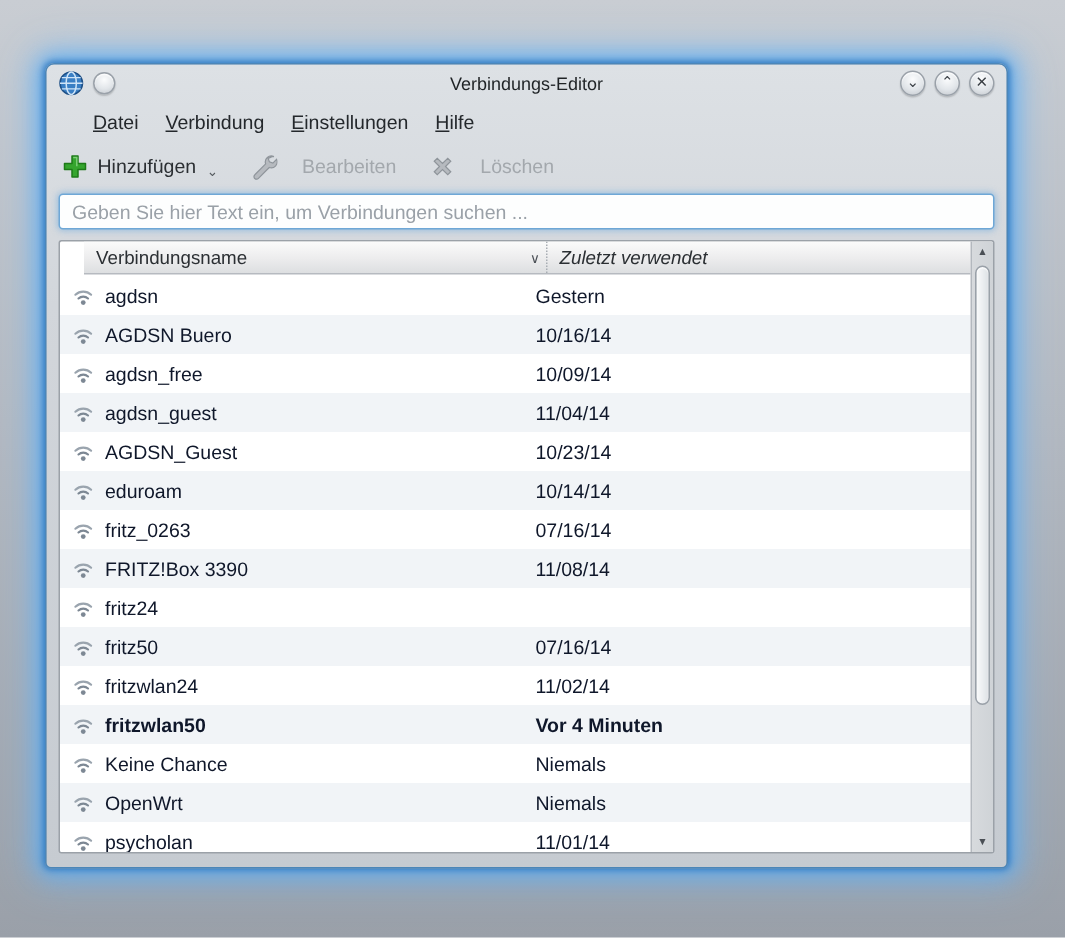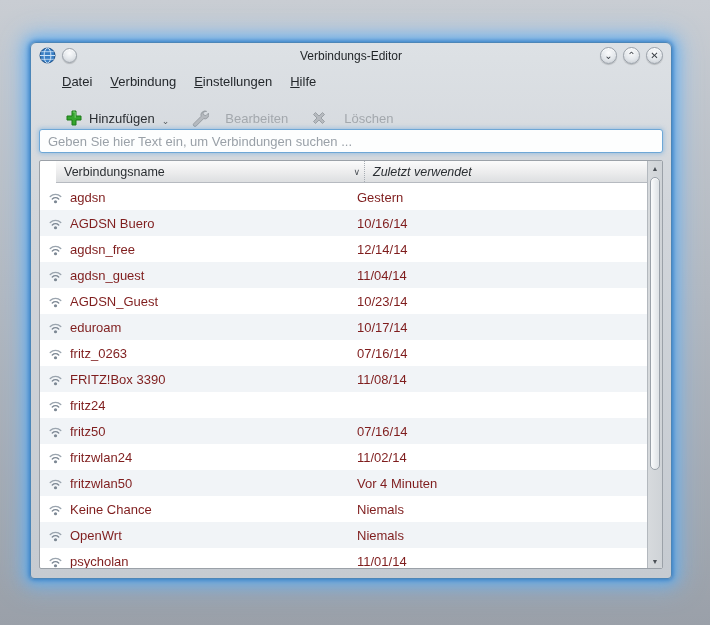--- a/index.html
+++ b/index.html
@@ -71,25 +71,24 @@
     display: inline-block;
     padding: 3px 9px;
     border-radius: 3px;
   }
   .menu-item::first-letter { text-decoration: underline; }
 
   
   .toolbar {
     height: 33px;
     display: flex;
-    align-items: flex-end;
+    align-items: center;
     padding: 0 10px;
     gap: 22px;
     font-size: 13px;
-    margin-left: 24px;
   }
   .tool-btn {
     display: flex;
     align-items: center;
     gap: 6px;
     color: #2b2f33;
   }
   .tool-btn.disabled { color: #a3a8ad; gap: 16px; }
   .tool-icon { width: 18px; height: 18px; display: block; }
   .dd-arrow { font-size: 9px; color: #555a5f; margin-left: 1px; margin-top: 6px; }
@@ -149,33 +148,33 @@
     border-left: 1px dotted #a8adb3;
     font-style: italic;
   }
 
   .rows { position: absolute; top: 23px; left: 0; right: 15px; bottom: 0; }
   .row {
     height: 26px;
     display: flex;
     align-items: center;
     font-size: 13px;
-    color: #7f1d1d;
+    color: #0f172a;
   }
   .row:nth-child(even) { background: #f1f4f7; }
   .row-iconwrap {
     width: 30px;
     display: flex;
     justify-content: center;
     flex: 0 0 30px;
   }
   .wifi-icon { width: 15px; height: 15px; display: block; }
   .row-name { width: 278px; flex: 0 0 278px; overflow: hidden; white-space: nowrap; }
   .row-date { flex: 1; padding-left: 9px; overflow: hidden; white-space: nowrap; }
-  .row.active .row-name, .row.active .row-date { font-weight: normal; }
+  .row.active .row-name, .row.active .row-date { font-weight: bold; }
 
   
   .scrollbar {
     position: absolute;
     top: 0; right: 0; bottom: 0;
     width: 15px;
     background: linear-gradient(90deg, #d7dadd, #cfd3d7);
     border-left: 1px solid #b3b8be;
   }
   .sb-arrow {
@@ -294,21 +293,21 @@
 
   <div class="row">
     <div class="row-iconwrap">
       <svg class="wifi-icon" viewBox="0 0 16 16">
         <circle cx="8" cy="12.5" r="1.7" fill="#7d8894"></circle>
         <path d="M4.6 9.6 a5 5 0 0 1 6.8 0" fill="none" stroke="#7d8894" stroke-width="1.5" stroke-linecap="round"></path>
         <path d="M2.4 6.9 a8.2 8.2 0 0 1 11.2 0" fill="none" stroke="#9aa4ae" stroke-width="1.5" stroke-linecap="round"></path>
       </svg>
     </div>
     <span class="row-name">agdsn_free</span>
-    <span class="row-date">12/14/14</span>
+    <span class="row-date">10/09/14</span>
   </div>
 
   <div class="row">
     <div class="row-iconwrap">
       <svg class="wifi-icon" viewBox="0 0 16 16">
         <circle cx="8" cy="12.5" r="1.7" fill="#7d8894"></circle>
         <path d="M4.6 9.6 a5 5 0 0 1 6.8 0" fill="none" stroke="#7d8894" stroke-width="1.5" stroke-linecap="round"></path>
         <path d="M2.4 6.9 a8.2 8.2 0 0 1 11.2 0" fill="none" stroke="#9aa4ae" stroke-width="1.5" stroke-linecap="round"></path>
       </svg>
     </div>
@@ -330,21 +329,21 @@
 
   <div class="row">
     <div class="row-iconwrap">
       <svg class="wifi-icon" viewBox="0 0 16 16">
         <circle cx="8" cy="12.5" r="1.7" fill="#7d8894"></circle>
         <path d="M4.6 9.6 a5 5 0 0 1 6.8 0" fill="none" stroke="#7d8894" stroke-width="1.5" stroke-linecap="round"></path>
         <path d="M2.4 6.9 a8.2 8.2 0 0 1 11.2 0" fill="none" stroke="#9aa4ae" stroke-width="1.5" stroke-linecap="round"></path>
       </svg>
     </div>
     <span class="row-name">eduroam</span>
-    <span class="row-date">10/17/14</span>
+    <span class="row-date">10/14/14</span>
   </div>
 
   <div class="row">
     <div class="row-iconwrap">
       <svg class="wifi-icon" viewBox="0 0 16 16">
         <circle cx="8" cy="12.5" r="1.7" fill="#7d8894"></circle>
         <path d="M4.6 9.6 a5 5 0 0 1 6.8 0" fill="none" stroke="#7d8894" stroke-width="1.5" stroke-linecap="round"></path>
         <path d="M2.4 6.9 a8.2 8.2 0 0 1 11.2 0" fill="none" stroke="#9aa4ae" stroke-width="1.5" stroke-linecap="round"></path>
       </svg>
     </div>

